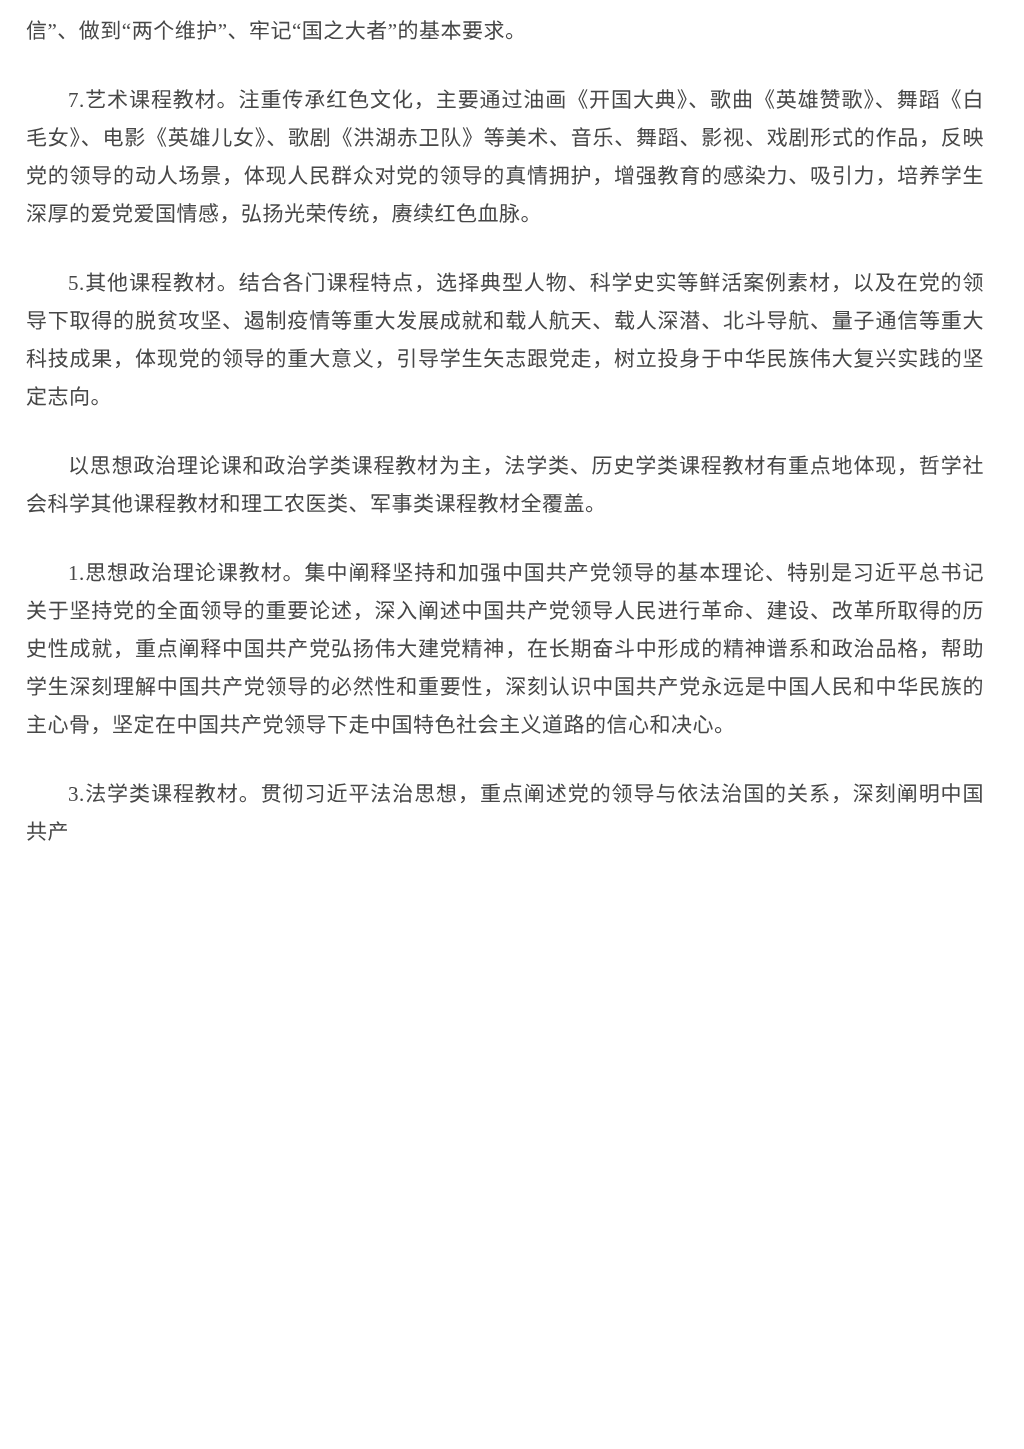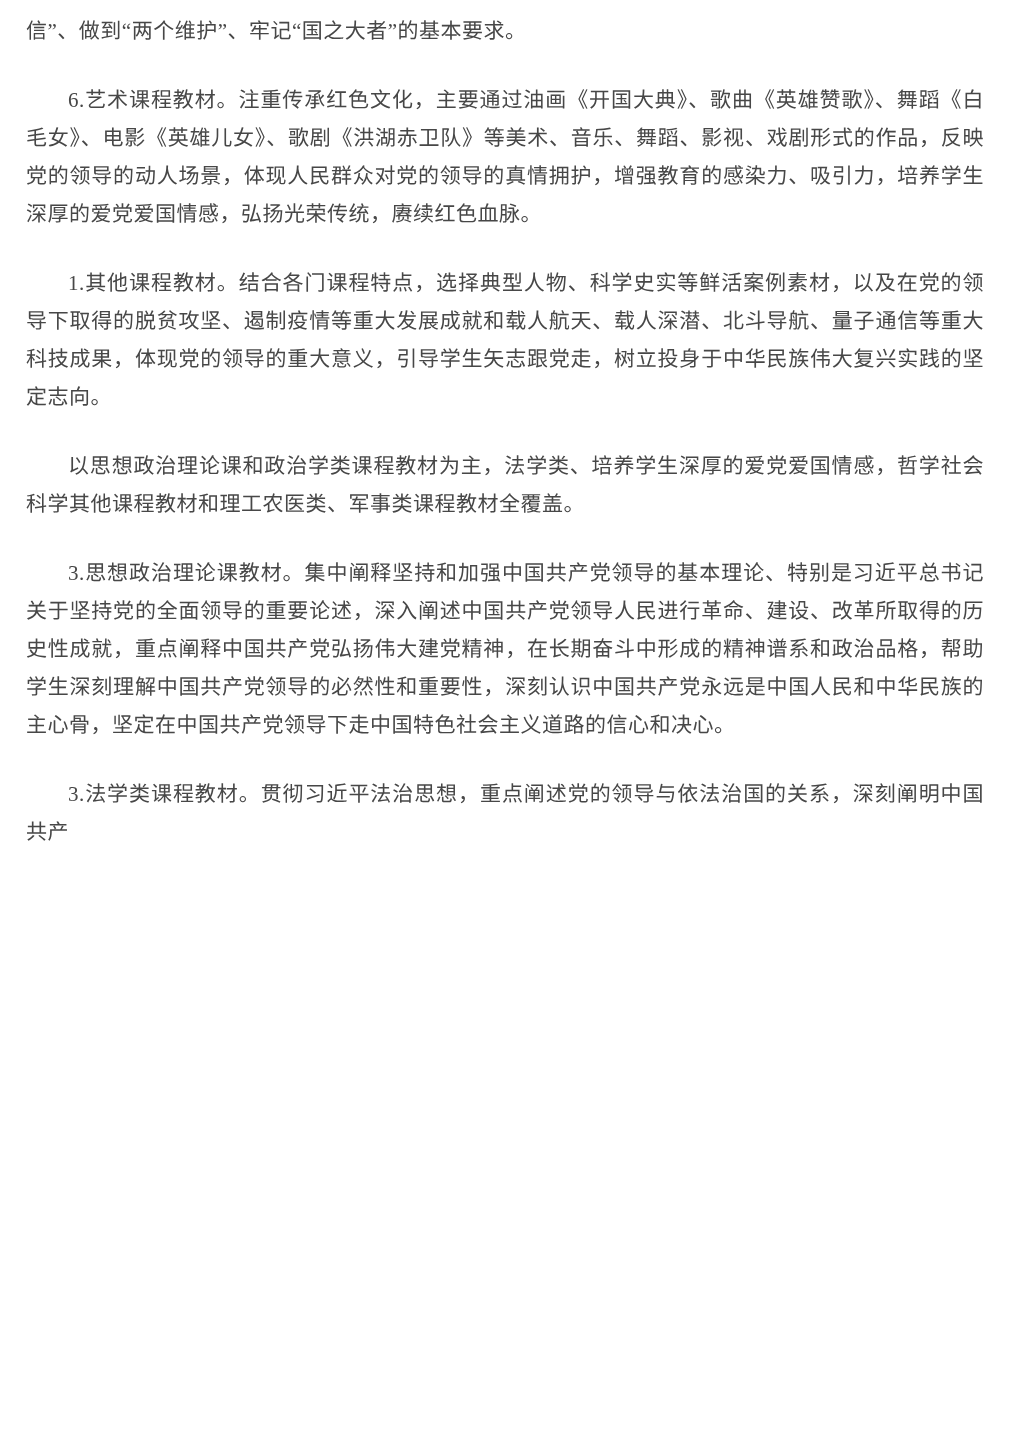--- a/index.html
+++ b/index.html
@@ -36,19 +36,19 @@
   .doc p.section-heading {
     font-weight: normal;
   }
 </style>
 </head>
 <body>
 
 <div class="page">
   <div class="doc">
     <p class="continuation">信”、做到“两个维护”、牢记“国之大者”的基本要求。</p>
-    <p>6.艺术课程教材。注重传承红色文化，主要通过油画《开国大典》、歌曲《英雄赞歌》、舞蹈《白毛女》、电影《英雄儿女》、歌剧《洪湖赤卫队》等美术、音乐、舞蹈、影视、戏剧形式的作品，反映党的领导的动人场景，体现人民群众对党的领导的真情拥护，增强教育的感染力、吸引力，培养学生深厚的爱党爱国情感，弘扬光荣传统，赓续红色血脉。</p>
-    <p>1.其他课程教材。结合各门课程特点，选择典型人物、科学史实等鲜活案例素材，以及在党的领导下取得的脱贫攻坚、遏制疫情等重大发展成就和载人航天、载人深潜、北斗导航、量子通信等重大科技成果，体现党的领导的重大意义，引导学生矢志跟党走，树立投身于中华民族伟大复兴实践的坚定志向。</p>
-    <p>以思想政治理论课和政治学类课程教材为主，法学类、培养学生深厚的爱党爱国情感，哲学社会科学其他课程教材和理工农医类、军事类课程教材全覆盖。</p>
-    <p>3.思想政治理论课教材。集中阐释坚持和加强中国共产党领导的基本理论、特别是习近平总书记关于坚持党的全面领导的重要论述，深入阐述中国共产党领导人民进行革命、建设、改革所取得的历史性成就，重点阐释中国共产党弘扬伟大建党精神，在长期奋斗中形成的精神谱系和政治品格，帮助学生深刻理解中国共产党领导的必然性和重要性，深刻认识中国共产党永远是中国人民和中华民族的主心骨，坚定在中国共产党领导下走中国特色社会主义道路的信心和决心。</p>
+    <p>7.艺术课程教材。注重传承红色文化，主要通过油画《开国大典》、歌曲《英雄赞歌》、舞蹈《白毛女》、电影《英雄儿女》、歌剧《洪湖赤卫队》等美术、音乐、舞蹈、影视、戏剧形式的作品，反映党的领导的动人场景，体现人民群众对党的领导的真情拥护，增强教育的感染力、吸引力，培养学生深厚的爱党爱国情感，弘扬光荣传统，赓续红色血脉。</p>
+    <p>5.其他课程教材。结合各门课程特点，选择典型人物、科学史实等鲜活案例素材，以及在党的领导下取得的脱贫攻坚、遏制疫情等重大发展成就和载人航天、载人深潜、北斗导航、量子通信等重大科技成果，体现党的领导的重大意义，引导学生矢志跟党走，树立投身于中华民族伟大复兴实践的坚定志向。</p>
+    <p>以思想政治理论课和政治学类课程教材为主，法学类、历史学类课程教材有重点地体现，哲学社会科学其他课程教材和理工农医类、军事类课程教材全覆盖。</p>
+    <p>1.思想政治理论课教材。集中阐释坚持和加强中国共产党领导的基本理论、特别是习近平总书记关于坚持党的全面领导的重要论述，深入阐述中国共产党领导人民进行革命、建设、改革所取得的历史性成就，重点阐释中国共产党弘扬伟大建党精神，在长期奋斗中形成的精神谱系和政治品格，帮助学生深刻理解中国共产党领导的必然性和重要性，深刻认识中国共产党永远是中国人民和中华民族的主心骨，坚定在中国共产党领导下走中国特色社会主义道路的信心和决心。</p>
     <p>3.法学类课程教材。贯彻习近平法治思想，重点阐述党的领导与依法治国的关系，深刻阐明中国共产</p>
   </div>
 </div>
 
 </body></html>

